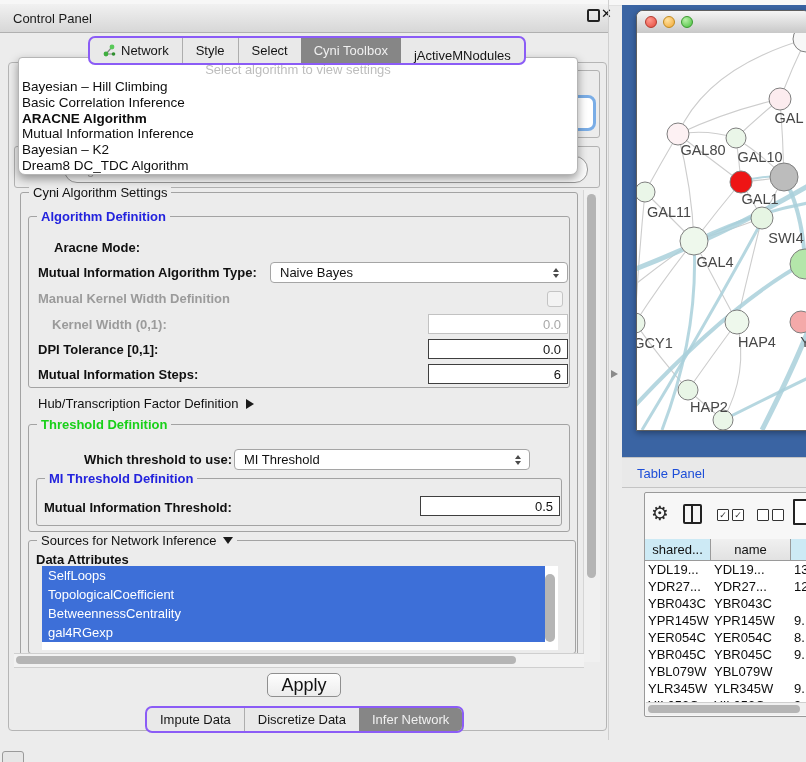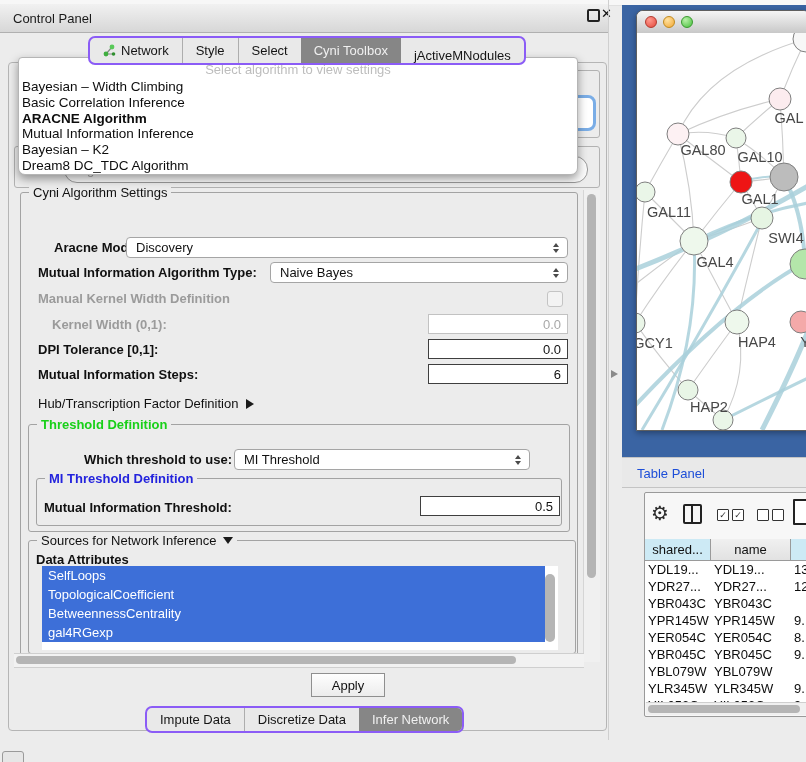--- a/index.html
+++ b/index.html
@@ -65,22 +65,22 @@
             border-top:7px solid #1a1a1a;margin-left:6px;vertical-align:1px;}
 
   
   #attr-list{background:#fff;z-index:3;}
   .attr-item{width:503px;height:19px;line-height:19px;background:#3d6fd8;color:#fff;font-size:13px;padding-left:6px;
              box-sizing:border-box;white-space:nowrap;overflow:hidden;}
   .thumb{position:absolute;background:#b5b5b5;border-radius:5px;}
   .scroll-track-v{background:#f0f0f0;border-left:1px solid #d5d5d5;z-index:2;}
   .scroll-track-h{background:#f2f2f2;border-top:1px solid #cfcfcf;border-bottom:1px solid #cfcfcf;z-index:3;}
 
-  #apply-btn{border:1px solid #8f8f8f;border-radius:0;background:linear-gradient(#fefefe,#ececec);
-             font-size:13px;color:#111;display:flex;align-items:center;justify-content:center;z-index:3;margin-left:44px;}
+  #apply-btn{border:1px solid #8f8f8f;border-radius:5px;background:linear-gradient(#fefefe,#ececec);
+             font-size:18px;color:#111;display:flex;align-items:center;justify-content:center;z-index:3;}
 
   #bottom-icon{left:2px;top:751px;width:20px;height:14px;border:1px solid #9a9a9a;border-radius:3px;background:#e6e6e6;}
 
   
   #blue-panel{left:622px;top:5px;width:184px;height:452px;background:#3a64a3;}
   #net-window{left:636px;top:10px;width:172px;height:419px;border:1px solid #5f5f5f;border-radius:7px 7px 0 0;
               overflow:hidden;background:#fff;box-shadow:0 2px 6px rgba(0,0,0,.35);}
   #net-titlebar{position:absolute;left:0;top:0;width:100%;height:22px;background:linear-gradient(#f5f5f5,#c8c8c8);
                 border-bottom:1px solid #9a9a9a;}
   .light{position:absolute;top:5px;width:12px;height:12px;border-radius:50%;box-sizing:border-box;}
@@ -155,44 +155,40 @@
   <div class="abs" id="page-box"></div>
 
   <div class="abs frag" style="left:330px;top:70px;width:268px;height:66px;border-radius:3px;"></div>
   <div class="abs" id="frag-blue" style="left:470px;top:95px;width:120px;height:30px;"></div>
   <div class="abs frag" style="left:14px;top:146px;width:584px;height:40px;border-radius:3px;"></div>
   <div class="abs" id="frag-combo-b" style="left:64px;top:156px;width:524px;height:27px;">galFiltered.sif default node</div>
 
   <div class="abs" id="algo-popup">
     <div id="algo-placeholder">Select algorithm to view settings</div>
     <div id="algo-list">
-        <div class="algo-item">Bayesian – Width Climbing</div>
+        <div class="algo-item">Bayesian – Hill Climbing</div>
         <div class="algo-item">Basic Correlation Inference</div>
         <div class="algo-item sel">ARACNE Algorithm</div>
         <div class="algo-item">Mutual Information Inference</div>
         <div class="algo-item">Bayesian – K2</div>
         <div class="algo-item">Dream8 DC_TDC Algorithm</div>
       </div>
   </div>
 
   <div class="abs fieldset" style="left:20px;top:192px;width:556px;height:462px;">
     <span class="legend">Cyni Algorithm Settings</span>
   </div>
   <div class="abs scroll-track-v" style="left:583px;top:190px;width:16px;height:472px;">
     <div class="thumb" style="left:3px;top:4px;width:9px;height:384px;"></div>
   </div>
 
+  <div class="abs fieldset" style="left:28px;top:216px;width:540px;height:170px;">
+    <span class="legend blue">Algorithm Definition</span>
+  </div>
   <div class="abs lbl" style="left:54px;top:240px;">Aracne Mode:</div>
-  <div class="abs combo" style="left:126px;top:237px;width:442px;height:21px;">
-    <span>Discovery</span>
-    <span class="spin">
-        <i class="up"></i>
-        <i class="down"></i>
-      </span>
-  </div>
   <div class="abs lbl" style="left:38px;top:265px;">Mutual Information Algorithm Type:</div>
   <div class="abs combo" style="left:270px;top:262px;width:298px;height:21px;">
     <span>Naive Bayes</span>
     <span class="spin">
         <i class="up"></i>
         <i class="down"></i>
       </span>
   </div>
   <div class="abs lbl dis" style="left:38px;top:291px;">Manual Kernel Width Definition</div>
   <div class="abs checkbox" style="left:547px;top:291px;width:14px;height:14px;"></div>

